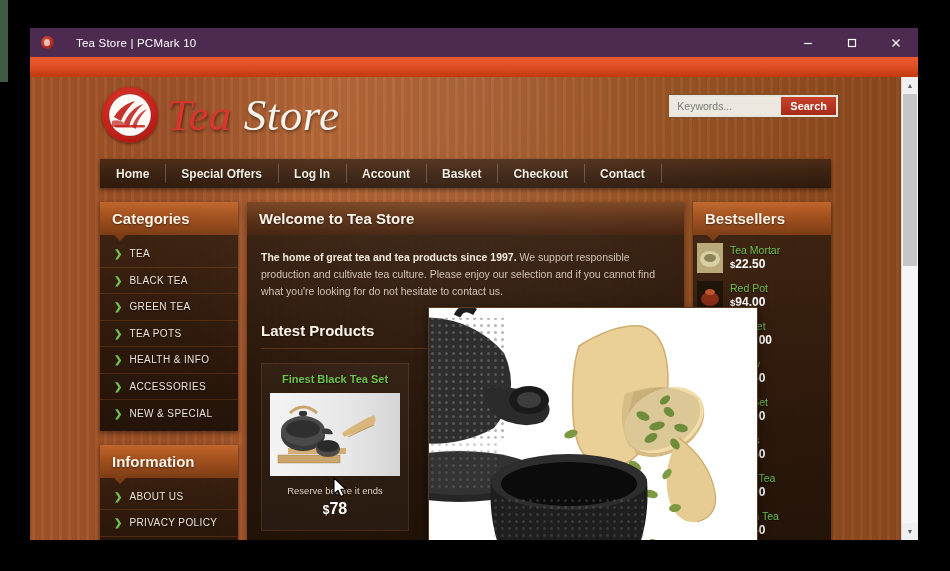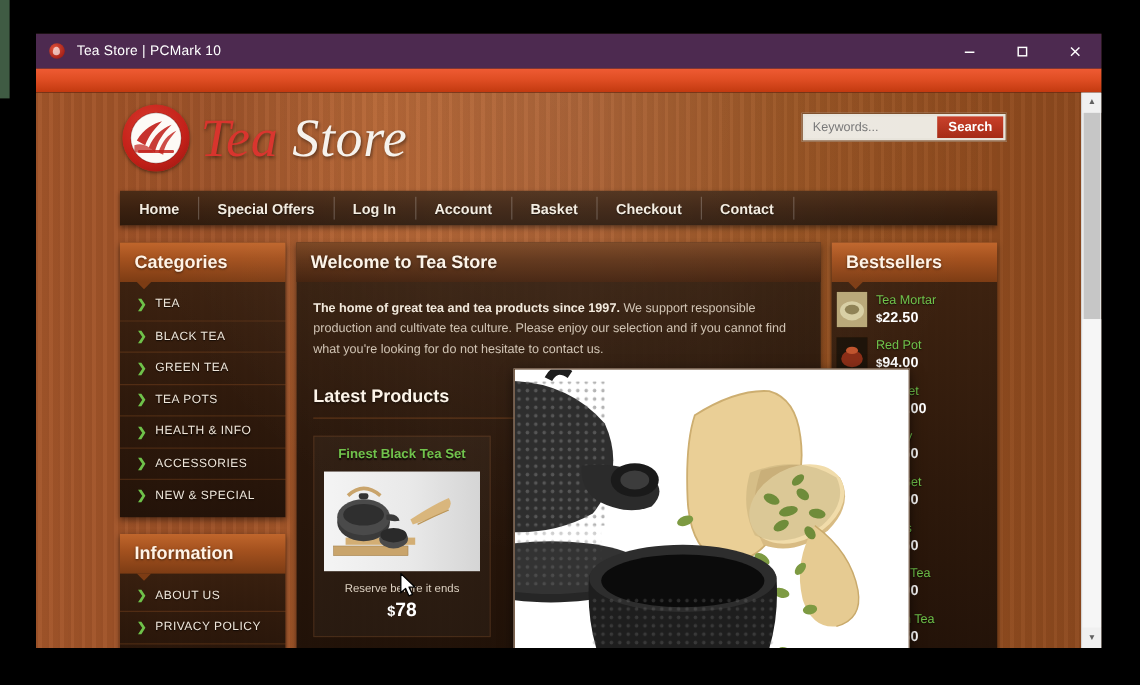--- a/index.html
+++ b/index.html
@@ -15,21 +15,21 @@
   .window { position:absolute; left:30px; top:28px; width:888px; height:512px;
             background:#2b1a0d; overflow:hidden; }
 
   .titlebar { position:relative; height:29px; background:#4d2a50;
               display:flex; align-items:center; }
   .tb-favicon { width:13px; height:13px; margin-left:11px; border-radius:50%;
                 background:radial-gradient(circle at 35% 35%, #e0553b 0%, #a8231a 70%, #6d1410 100%);
                 position:relative; }
   .tb-favicon::after { content:""; position:absolute; left:3px; top:2.5px; width:6px; height:7px;
                 border-radius:50% 50% 50% 50%/60% 60% 40% 40%; background:rgba(255,255,255,.65); }
-  .tb-title { margin-left:10px; color:#fff; font-size:11.5px; letter-spacing:.2px; }
+  .tb-title { margin-left:22px; color:#fff; font-size:11.5px; letter-spacing:.2px; }
   .tb-controls { margin-left:auto; display:flex; height:100%; }
   .tb-btn { width:44px; height:29px; display:flex; align-items:center; justify-content:center;
             color:#fff; font-size:12px; line-height:1; }
   .tb-btn svg { display:block; }
 
   
   .orangeband { height:20px; background:linear-gradient(to bottom,#ef5b33 0%, #e04e24 45%, #c2390f 100%); }
 
   
   .viewport { position:relative; height:463px; overflow:hidden; }

